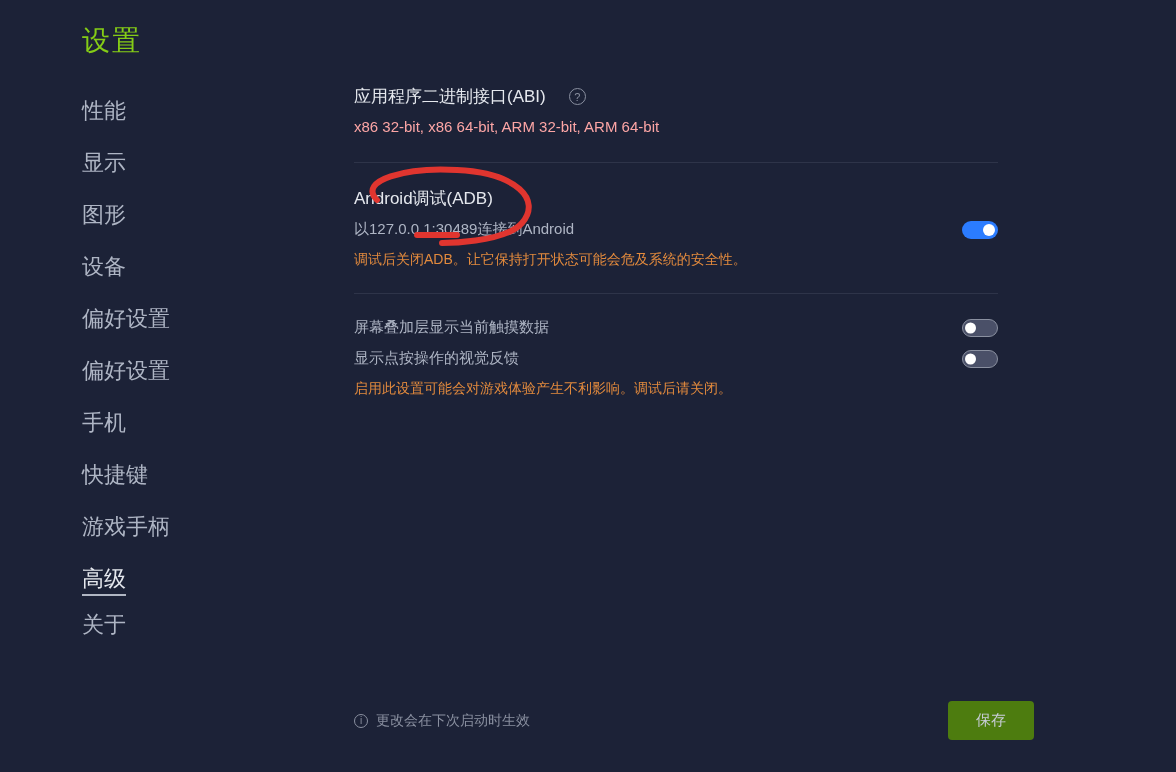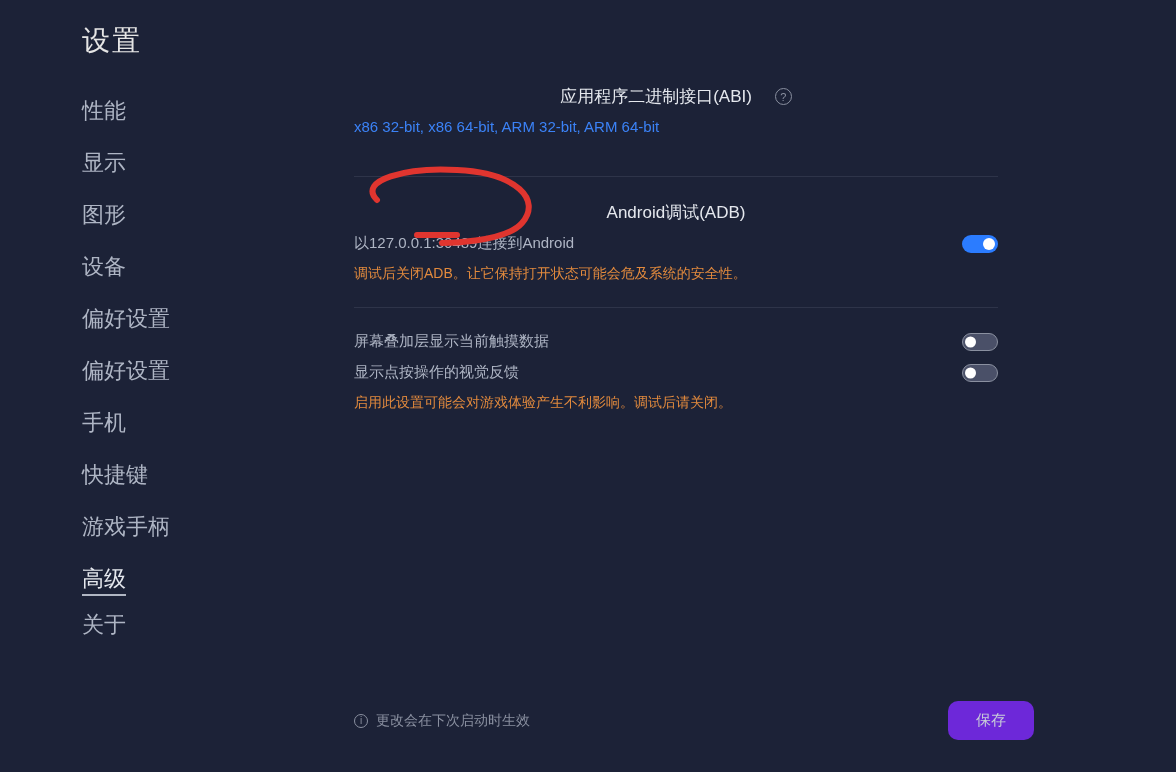--- a/index.html
+++ b/index.html
@@ -11,21 +11,21 @@
   color: #c8cdd8;
   overflow: hidden;
   position: relative;
 }
 .page-title {
   position: absolute;
   left: 82px;
   top: 22px;
   font-size: 28px;
   font-weight: 400;
-  color: #e5e5e5;
+  color: #84cc16;
   letter-spacing: 2px;
 }
 .sidebar {
   position: absolute;
   left: 82px;
   top: 88px;
   width: 180px;
 }
 .sidebar-item {
   font-size: 22px;
@@ -46,38 +46,37 @@
   top: 85px;
   width: 644px;
 }
 .section-title {
   font-size: 17px;
   color: #e5e8ee;
   display: flex;
   align-items: center;
   gap: 23px;
   margin-bottom: 10px;
-  justify-content: center;
 }
 .help-icon {
   display: inline-flex;
   align-items: center;
   justify-content: center;
   width: 17px;
   height: 17px;
   border: 1.5px solid #8a90a0;
   border-radius: 50%;
   font-size: 11px;
   color: #8a90a0;
   cursor: pointer;
 }
 .section-value {
   font-size: 15px;
-  color: #3b82f6;
-  margin-bottom: 41px;
+  color: #fca5a5;
+  margin-bottom: 27px;
 }
 .divider {
   height: 1px;
   background: #2e3449;
   margin-bottom: 24px;
 }
 .row {
   display: flex;
   justify-content: space-between;
   align-items: center;
@@ -133,26 +132,26 @@
   width: 14px;
   height: 14px;
   border: 1.3px solid #8a90a0;
   border-radius: 50%;
   display: inline-flex;
   align-items: center;
   justify-content: center;
   font-size: 10px;
 }
 .save-btn {
-  background: #6d28d9;
+  background: #4d7c0f;
   color: #c8cdd8;
   border: none;
   padding: 10px 28px;
   font-size: 15px;
-  border-radius: 10px;
+  border-radius: 4px;
   cursor: pointer;
 }
 .annotation {
   position: absolute;
   left: 347px;
   top: 165px;
   pointer-events: none;
 }
 </style>
 </head>

